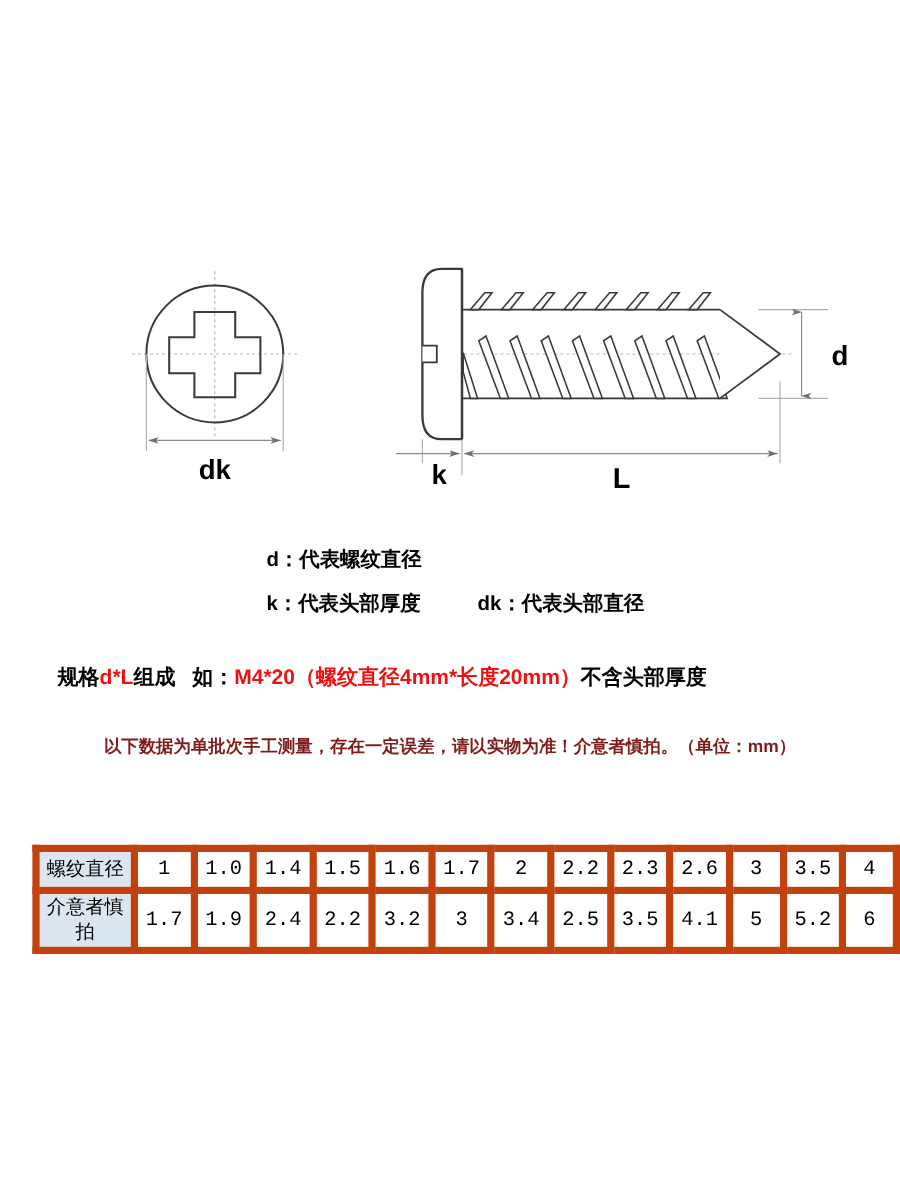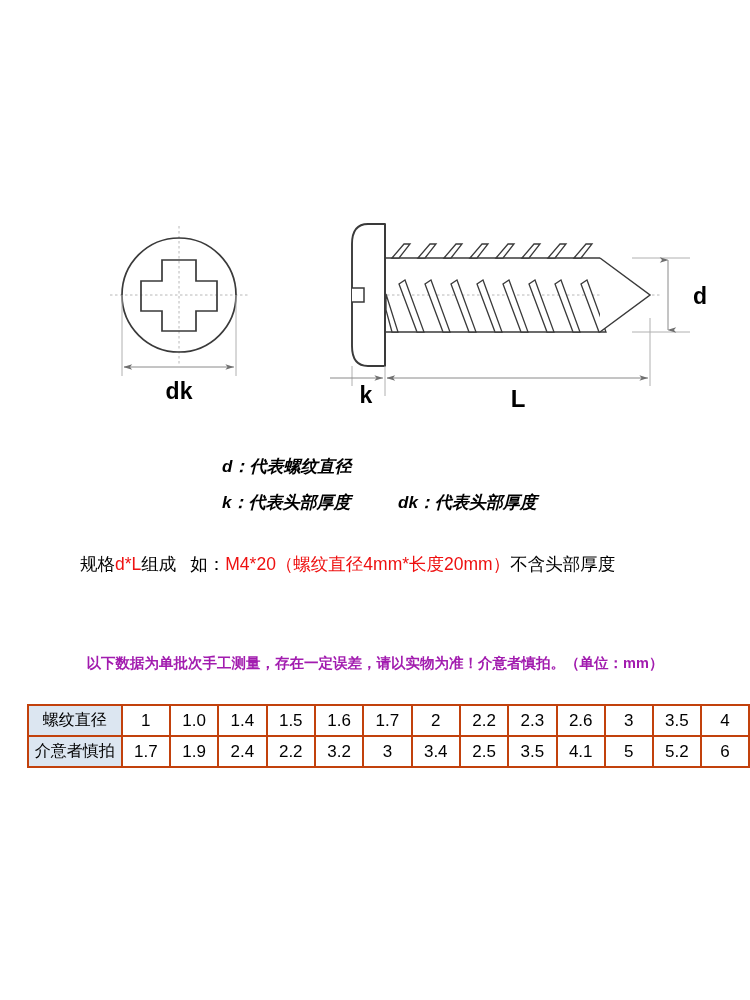--- a/index.html
+++ b/index.html
@@ -36,84 +36,83 @@
     width: 750px;
   }
   .legend-row {
     display: flex;
     align-items: baseline;
     font-size: 17px;
     font-weight: bold;
     line-height: 1.0;
     margin-bottom: 19px;
     padding-left: 222px;
-    font-style: italic;
   }
   .legend-item {
     white-space: nowrap;
   }
   .legend-item.col-a {
     width: 176px;
   }
 
   
   #spec-line {
     position: absolute;
     left: 0;
     top: 556px;
     width: 720px;
-    padding-left: 80px;
+    padding-left: 48px;
     box-sizing: border-box;
     font-size: 17.5px;
-    font-weight: normal;
+    font-weight: bold;
     white-space: nowrap;
     line-height: 1.0;
   }
   .red {
     color: #ee1111;
   }
   .gap {
     display: inline-block;
     width: 14px;
   }
 
   
   #notice-line {
     position: absolute;
     left: 0;
-    top: 656px;
+    top: 616px;
     width: 750px;
     text-align: center;
     font-size: 14.5px;
     font-weight: bold;
-    color: #a21caf;
+    color: #7f1d1d;
     white-space: nowrap;
     line-height: 1.0;
   }
 
   
   #data-table-wrap {
     position: absolute;
     left: 27px;
     top: 704px;
   }
   table.spec-table {
     border-collapse: collapse;
     table-layout: fixed;
   }
   table.spec-table td {
-    border: 2px solid #c2410c;
+    border: 6px solid #c2410c;
     height: 27px;
     text-align: center;
     vertical-align: middle;
     font-size: 17px;
     font-weight: normal;
     padding: 1px;
     background: #ffffff;
-    font-family: Liberation Sans, sans-serif;
+    font-family: Liberation Mono, monospace;
   }
   table.spec-table td.rowhead {
     background: #dce6f1;
     width: 92px;
     font-size: 16px;
     letter-spacing: 0px;
   }
   table.spec-table td.datacell {
     width: 45px;
   }
@@ -207,21 +206,21 @@
     </g>
   </svg>
 </div>
 
 <div id="legend-block">
   <div class="legend-row">
     <span class="legend-item col-a">d：代表螺纹直径</span>
   </div>
   <div class="legend-row">
     <span class="legend-item col-a">k：代表头部厚度</span>
-    <span class="legend-item">dk：代表头部厚度</span>
+    <span class="legend-item">dk：代表头部直径</span>
   </div>
 </div>
 
 <div id="spec-line">
   <span>规格</span><span class="red">d*L</span><span>组成</span><span class="gap"></span><span>如：</span><span class="red">M4*20（螺纹直径4mm*长度20mm）</span><span>不含头部厚度</span>
 </div>
 
 <div id="notice-line">以下数据为单批次手工测量，存在一定误差，请以实物为准！介意者慎拍。（单位：mm）</div>
 
 <div id="data-table-wrap">

